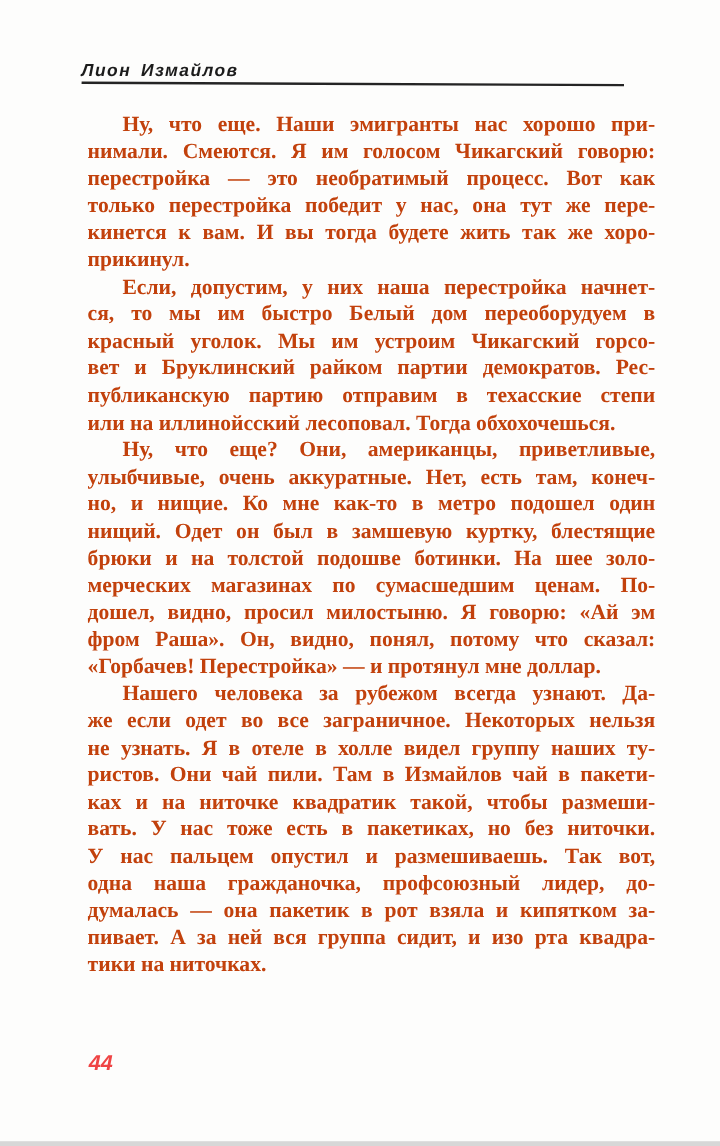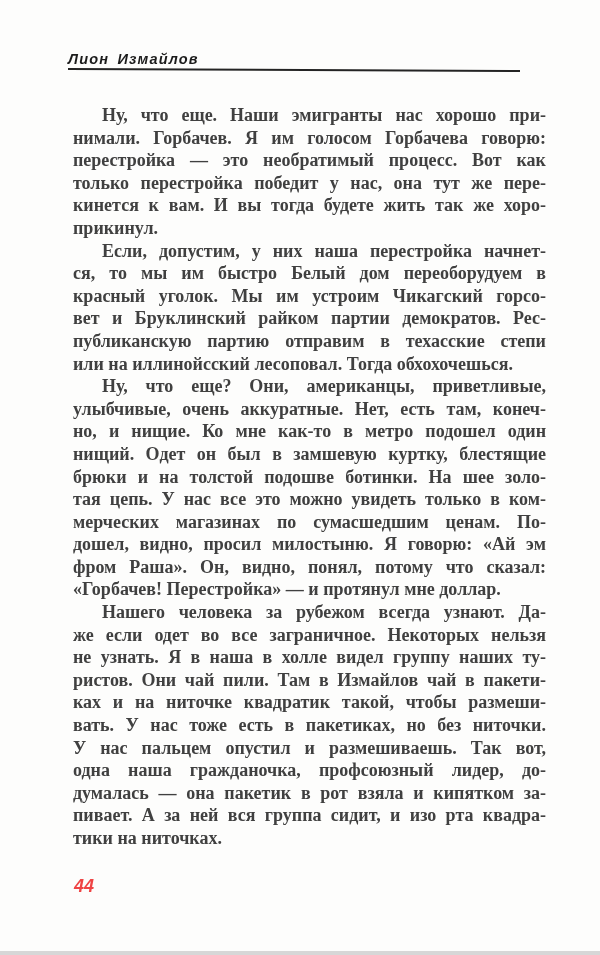--- a/index.html
+++ b/index.html
@@ -43,26 +43,26 @@
     height: 2px;
     background: #242424;
     transform: rotate(0.25deg);
     transform-origin: left center;
   }
 
   
   .body-text {
     position: absolute;
     left: 73px;
-    top: 104px;
+    top: 92px;
     width: 473px;
     font-family: "Liberation Serif", "DejaVu Serif", serif;
     font-weight: 700;
     font-size: 18px;
-    color: #404040;
+    color: #c2410c;
   }
   .line {
     height: 22.6px;
     line-height: 22.6px;
     overflow: hidden;
     text-align: justify;
     text-align-last: justify;
     white-space: normal;
   }
   .line.first {
@@ -100,44 +100,43 @@
 
 <div class="book-page">
 
   <div class="running-header">
     <span class="author">Лион Измайлов</span>
     <div class="header-rule"></div>
   </div>
 
   <div class="body-text" id="body-text">
       <div class="line first">Ну, что еще. Наши эмигранты нас хорошо при-</div>
-      <div class="line">нимали. Горбачев. Я им голосом Горбачева говорю:</div>
+      <div class="line">нимали. Смеются. Я им голосом Чикагский говорю:</div>
       <div class="line">перестройка — это необратимый процесс. Вот как</div>
       <div class="line">только перестройка победит у нас, она тут же пере-</div>
       <div class="line">кинется к вам. И вы тогда будете жить так же хоро-</div>
       <div class="line last">прикинул.</div>
       <div class="line first">Если, допустим, у них наша перестройка начнет-</div>
       <div class="line">ся, то мы им быстро Белый дом переоборудуем в</div>
       <div class="line">красный уголок. Мы им устроим Чикагский горсо-</div>
       <div class="line">вет и Бруклинский райком партии демократов. Рес-</div>
       <div class="line">публиканскую партию отправим в техасские степи</div>
       <div class="line last">или на иллинойсский лесоповал. Тогда обхохочешься.</div>
       <div class="line first">Ну, что еще? Они, американцы, приветливые,</div>
       <div class="line">улыбчивые, очень аккуратные. Нет, есть там, конеч-</div>
       <div class="line">но, и нищие. Ко мне как-то в метро подошел один</div>
       <div class="line">нищий. Одет он был в замшевую куртку, блестящие</div>
       <div class="line">брюки и на толстой подошве ботинки. На шее золо-</div>
-      <div class="line">тая цепь. У нас все это можно увидеть только в ком-</div>
       <div class="line">мерческих магазинах по сумасшедшим ценам. По-</div>
       <div class="line">дошел, видно, просил милостыню. Я говорю: «Ай эм</div>
       <div class="line">фром Раша». Он, видно, понял, потому что сказал:</div>
       <div class="line last">«Горбачев! Перестройка» — и протянул мне доллар.</div>
       <div class="line first">Нашего человека за рубежом всегда узнают. Да-</div>
       <div class="line">же если одет во все заграничное. Некоторых нельзя</div>
-      <div class="line">не узнать. Я в наша в холле видел группу наших ту-</div>
+      <div class="line">не узнать. Я в отеле в холле видел группу наших ту-</div>
       <div class="line">ристов. Они чай пили. Там в Измайлов чай в пакети-</div>
       <div class="line">ках и на ниточке квадратик такой, чтобы размеши-</div>
       <div class="line">вать. У нас тоже есть в пакетиках, но без ниточки.</div>
       <div class="line">У нас пальцем опустил и размешиваешь. Так вот,</div>
       <div class="line">одна наша гражданочка, профсоюзный лидер, до-</div>
       <div class="line">думалась — она пакетик в рот взяла и кипятком за-</div>
       <div class="line">пивает. А за ней вся группа сидит, и изо рта квадра-</div>
       <div class="line last">тики на ниточках.</div>
     </div>
 

